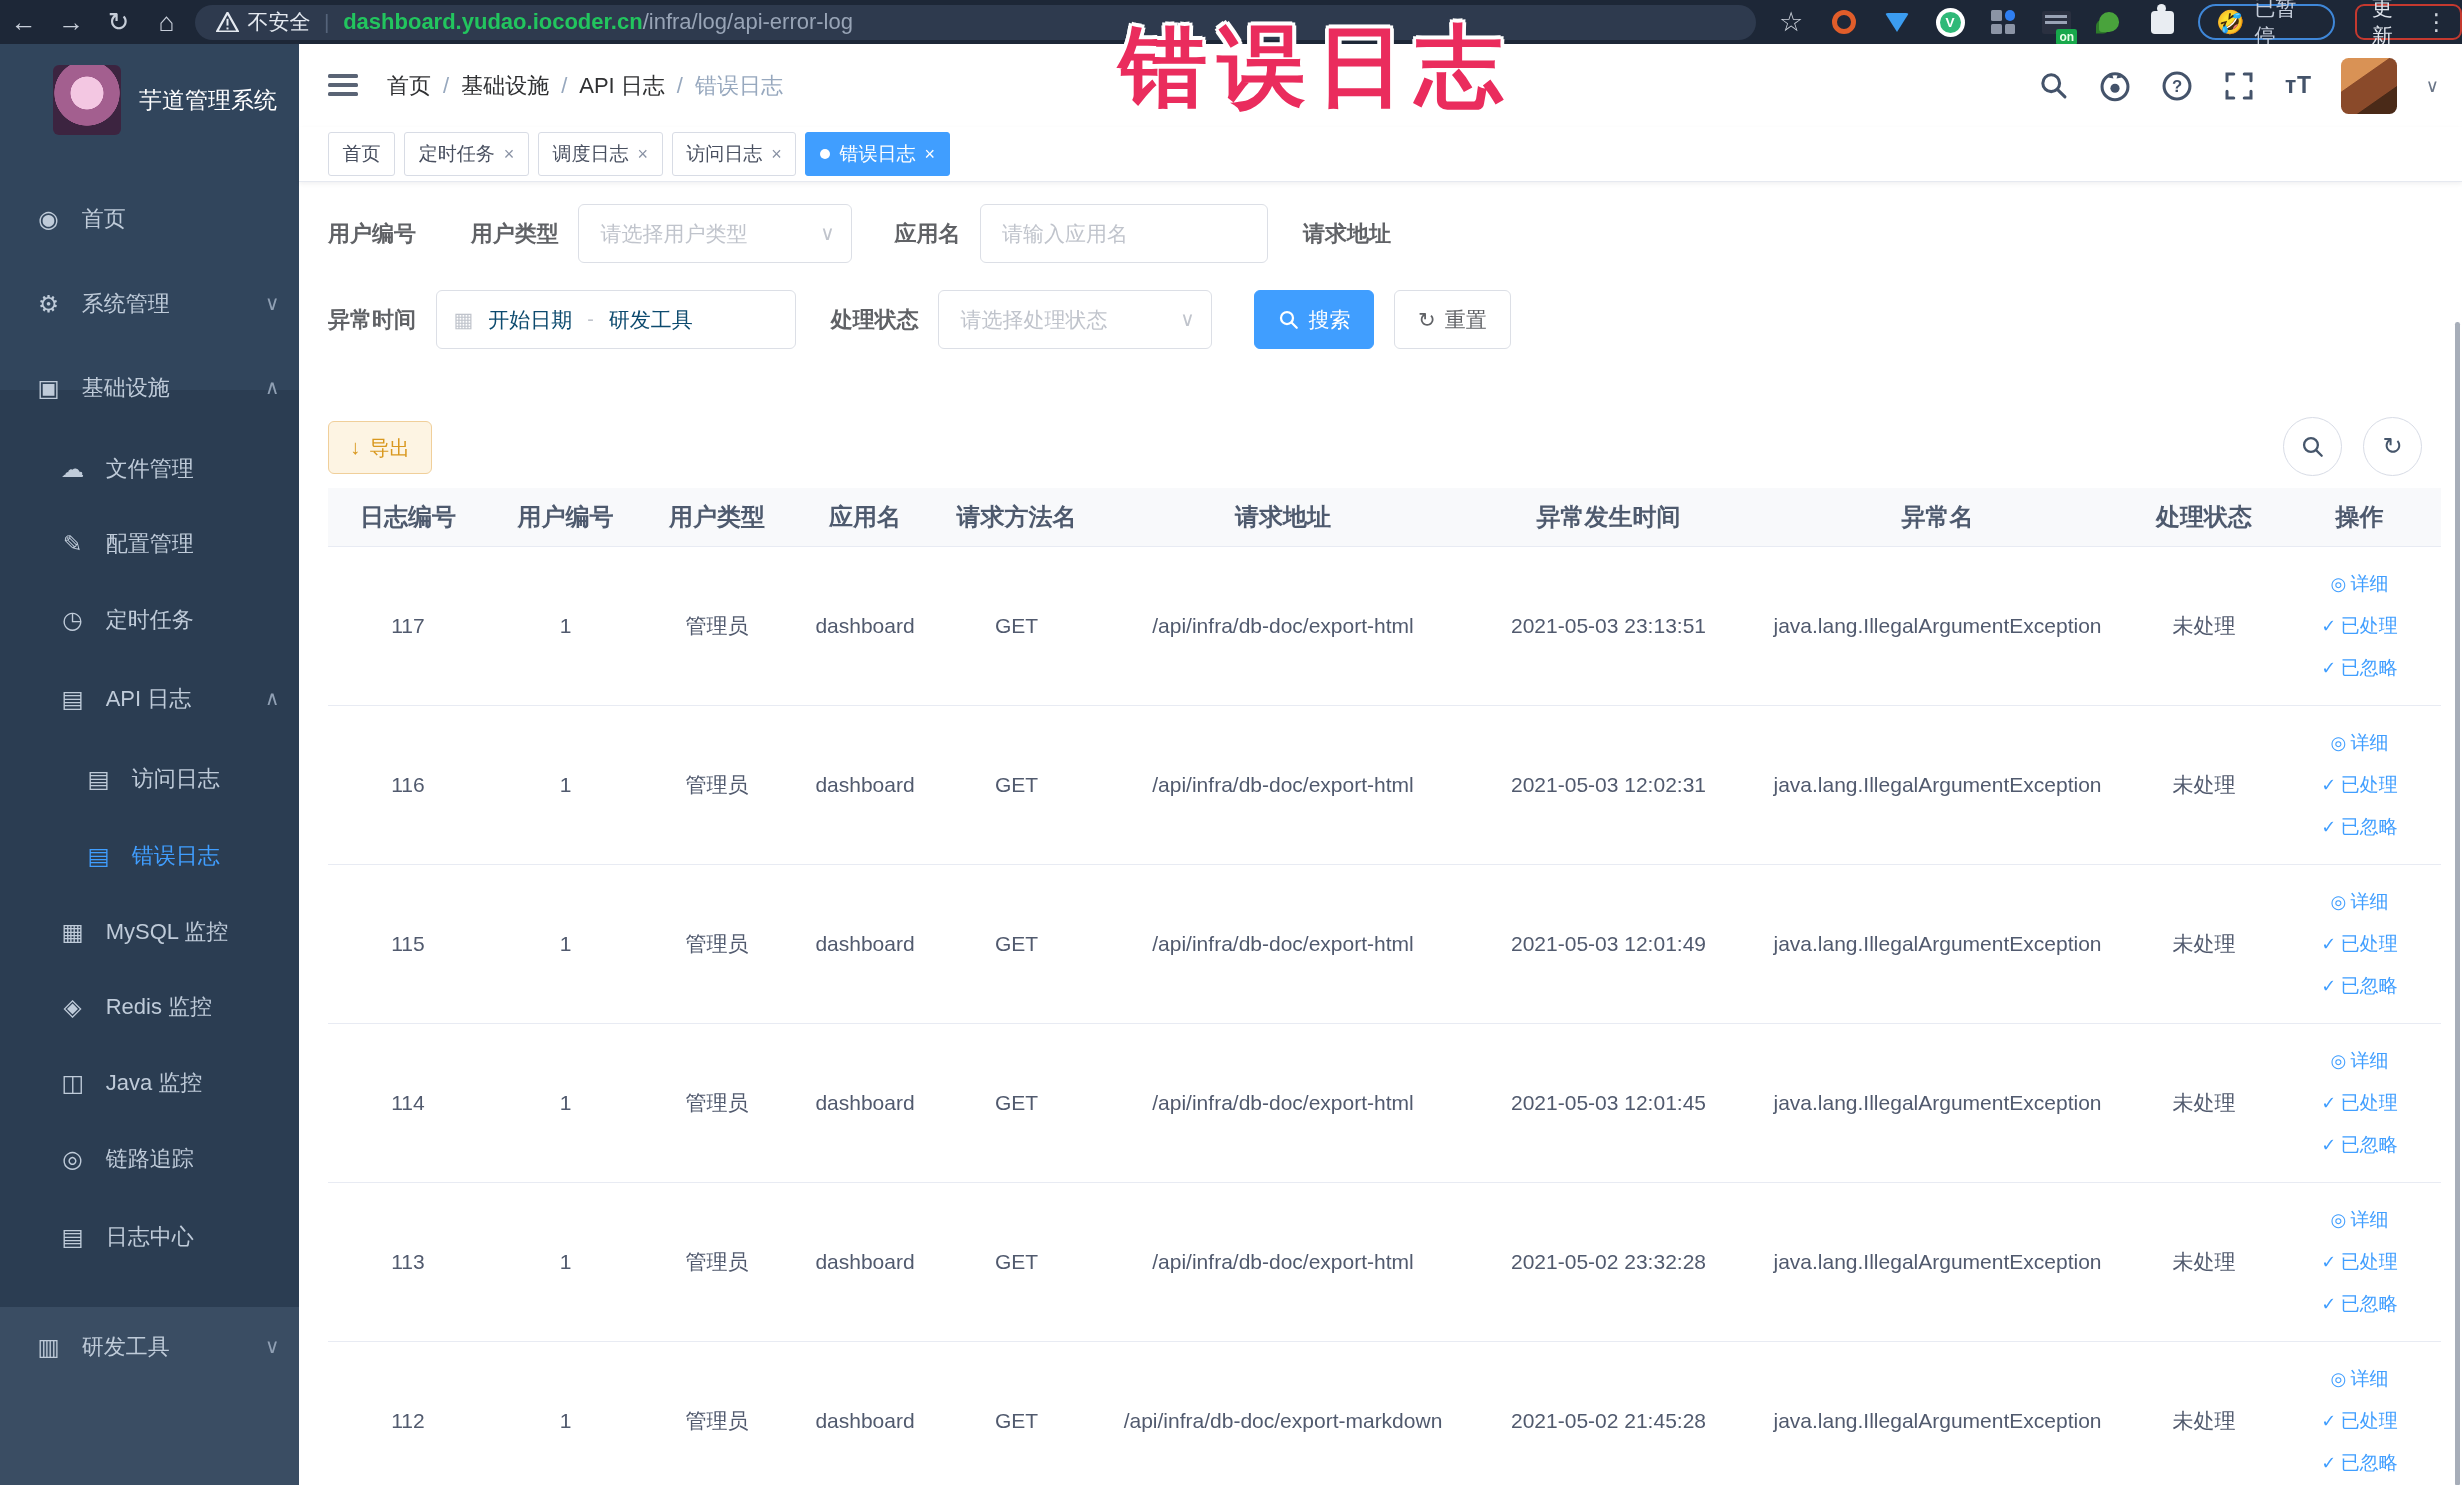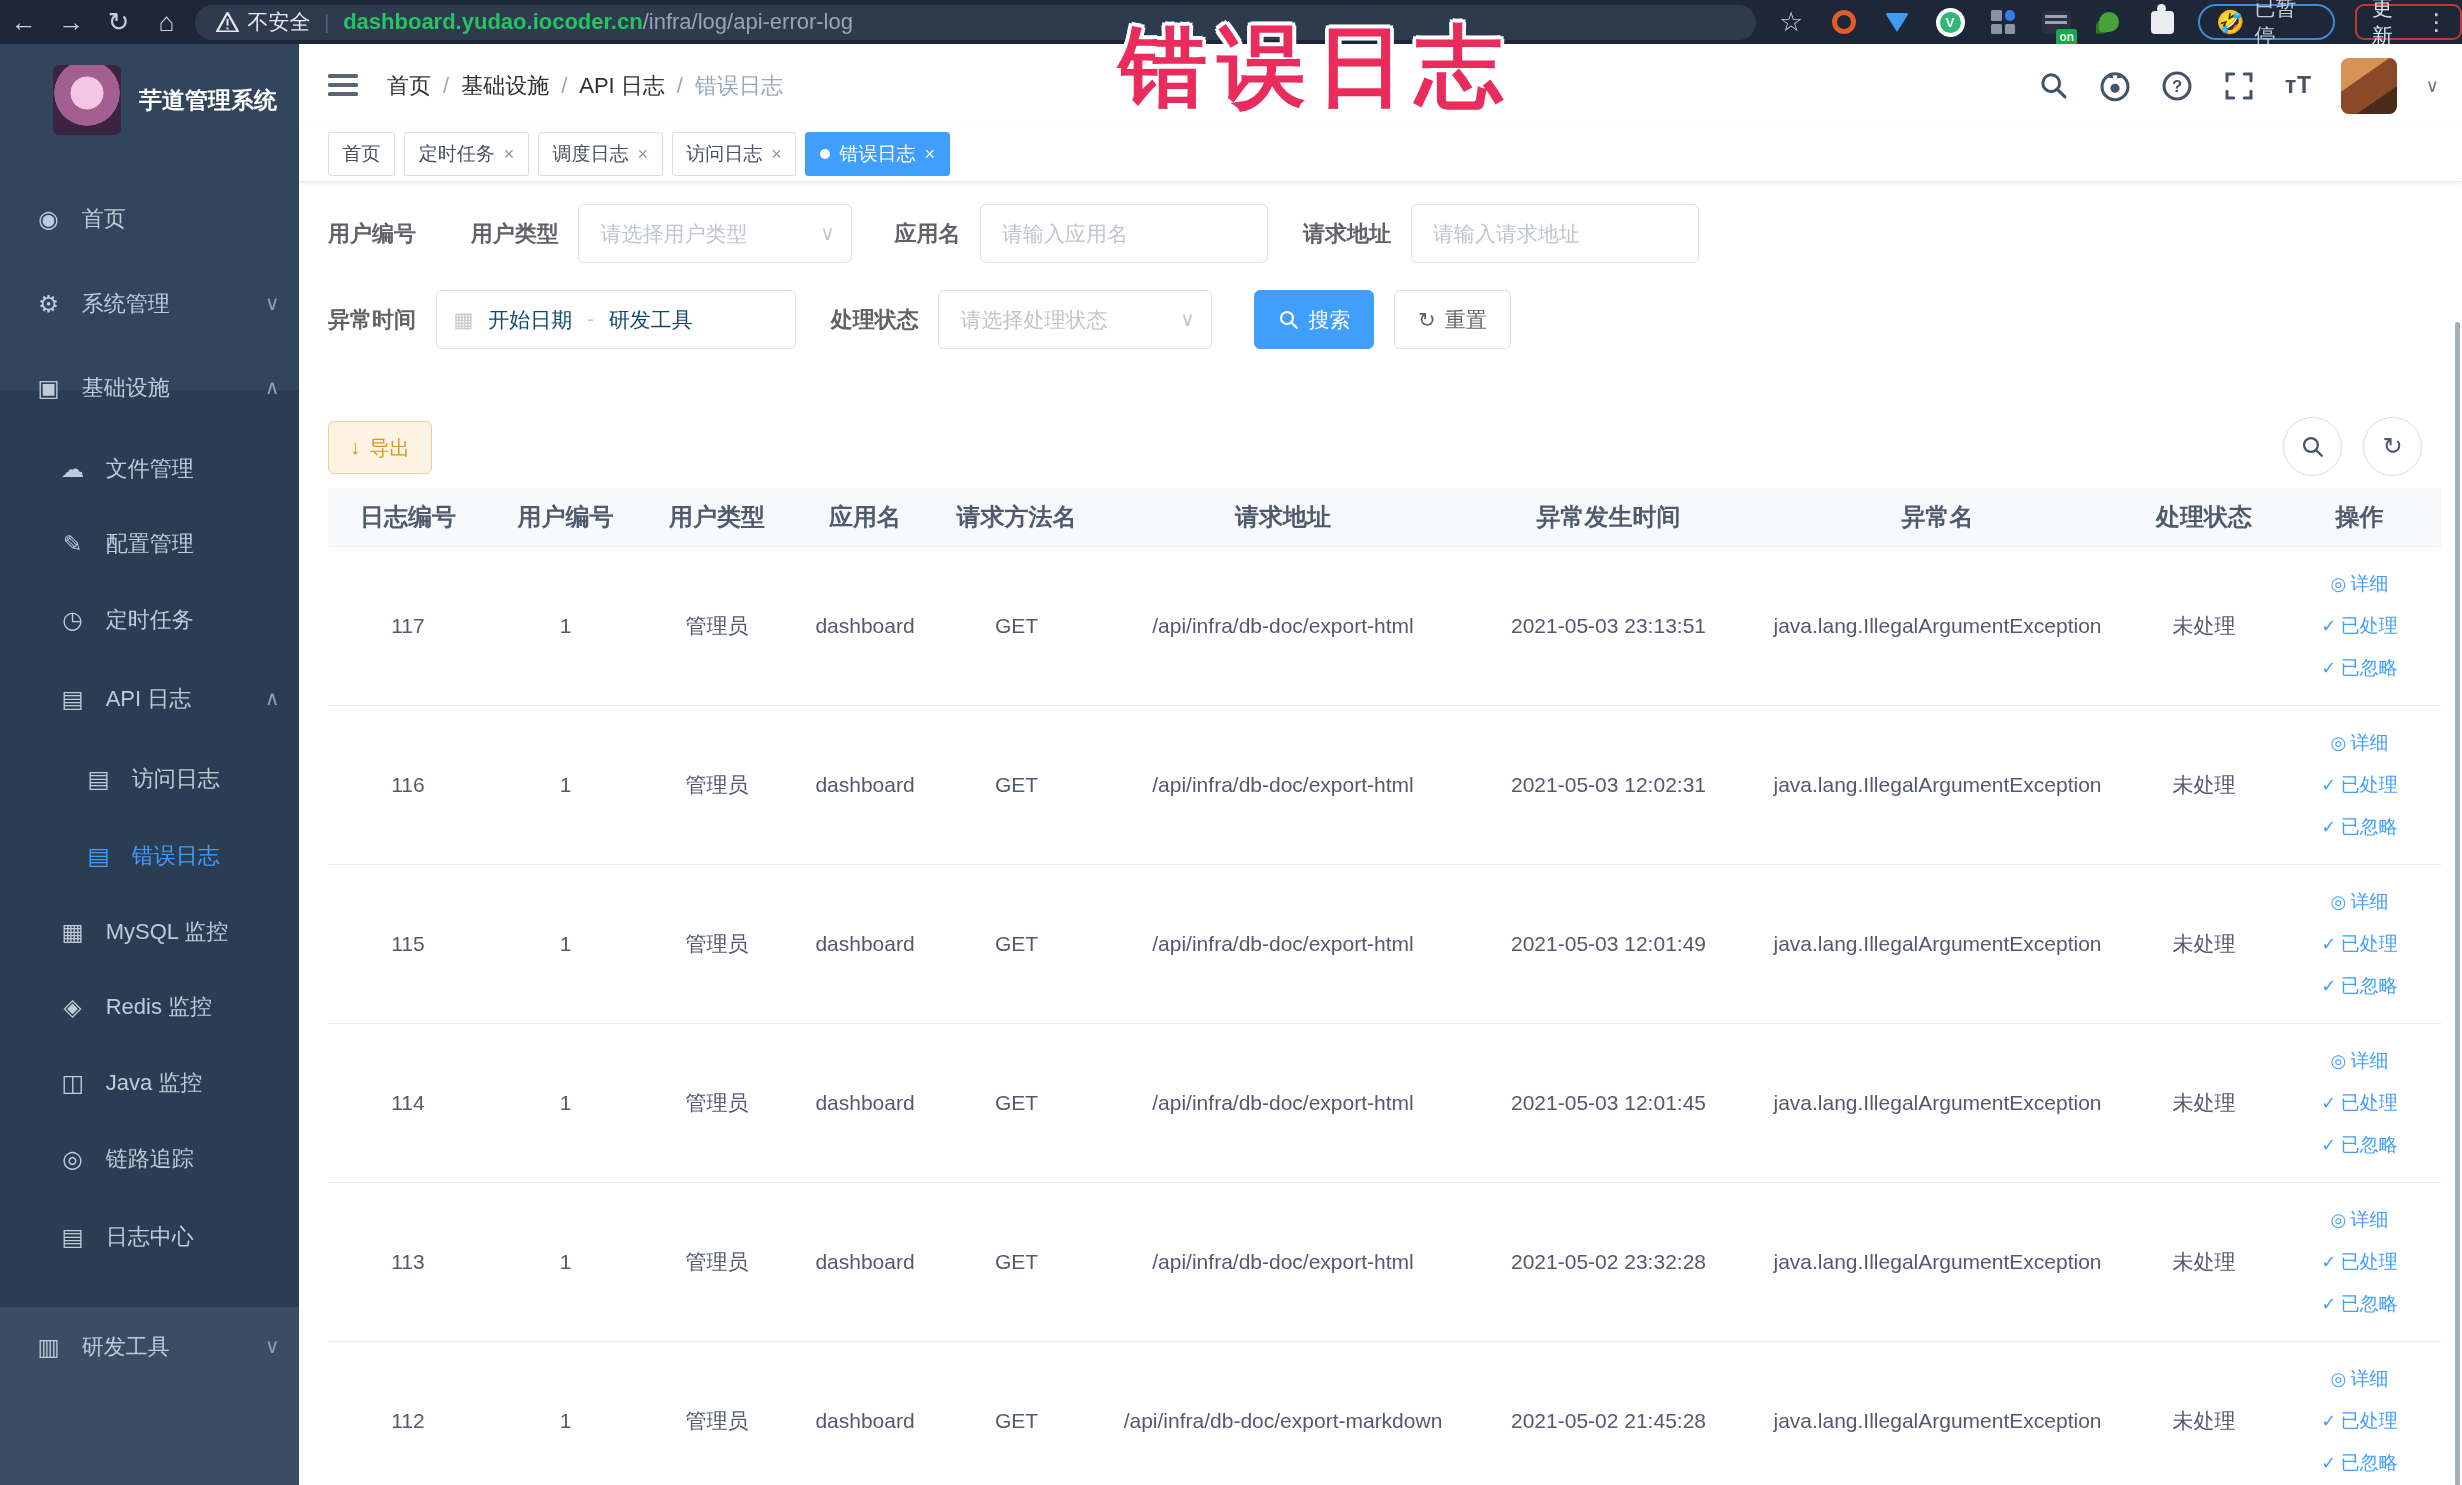--- a/index.html
+++ b/index.html
@@ -37,21 +37,21 @@
   .update-pill { margin-left:19.7px; height:36px; border:2.3px solid #c5392f; border-radius:9px; display:flex; align-items:center; padding:0 12px 0 15px; gap:12px; }
   .update-txt { color:#dfe4ec; font-size:21px; }
   .dots-v { color:#cdd3dc; font-size:23px; }
 
   
   .sidebar { position:absolute; left:0; top:44px; width:299px; height:1442px; background:#31455c; }
   .side-sub { position:absolute; left:0; top:346px; width:299px; height:917px; background:#2b3d52; }
   .side-bottom { position:absolute; left:0; top:1263px; width:299px; height:179px; background:#3a4d63; }
   .logo-row { position:absolute; left:0; top:10.6px; width:299px; height:91px; display:flex; align-items:center; padding-left:53px; }
   .logo-img { width:68px; height:70px; border-radius:6px; background:radial-gradient(circle at 50% 40%, #f3c7e2 0 30%, #a35f8f 31% 60%, #3c2440 61%); flex:none; }
-  .logo-title { color:#fff; font-size:23px; font-weight:bold; margin-left:18px; white-space:nowrap; }
+  .logo-title { color:#fff; font-size:23px; font-weight:normal; margin-left:18px; white-space:nowrap; }
   .m-item { position:absolute; left:0; width:299px; height:79px; display:flex; align-items:center; color:#bfcbd9; font-size:22px; cursor:pointer; }
   .m-ico { width:27px; text-align:center; font-size:23.5px; margin-right:19.7px; flex:none; }
   .m-chev { position:absolute; right:19.7px; color:#90a0b4; font-size:19.7px; }
   .lv1 { padding-left:35px; }
   .lv2 { padding-left:59px; }
   .lv3 { padding-left:85px; }
   .m-active { color:#409eff; }
   .m-active .m-ico { color:#409eff; }
 
   
@@ -339,21 +339,20 @@
     <div class="f-row">
       <span class="f-label">用户编号</span>
       <span class="f-label" style="margin-left:35px">用户类型</span>
       <div class="f-select" style="width:274px">
         <span>请选择用户类型</span>
         <span class="chev">∨</span>
       </div>
       <span class="f-label" style="margin-left:42px">应用名</span>
       <input class="f-input" style="width: 288px;" placeholder="请输入应用名">
       <span class="f-label" style="margin-left:35px">请求地址</span>
-      <input class="f-input" style="width: 288px;" placeholder="请输入请求地址">
     </div>
     <div class="f-row">
       <span class="f-label">异常时间</span>
       <div class="daterange">
         <span class="dr-ico">▦</span>
         <span class="dr-txt">开始日期</span>
         <span class="dr-sep">-</span>
         <span class="dr-txt">研发工具</span>
       </div>
       <span class="f-label" style="margin-left:35px">处理状态</span>

